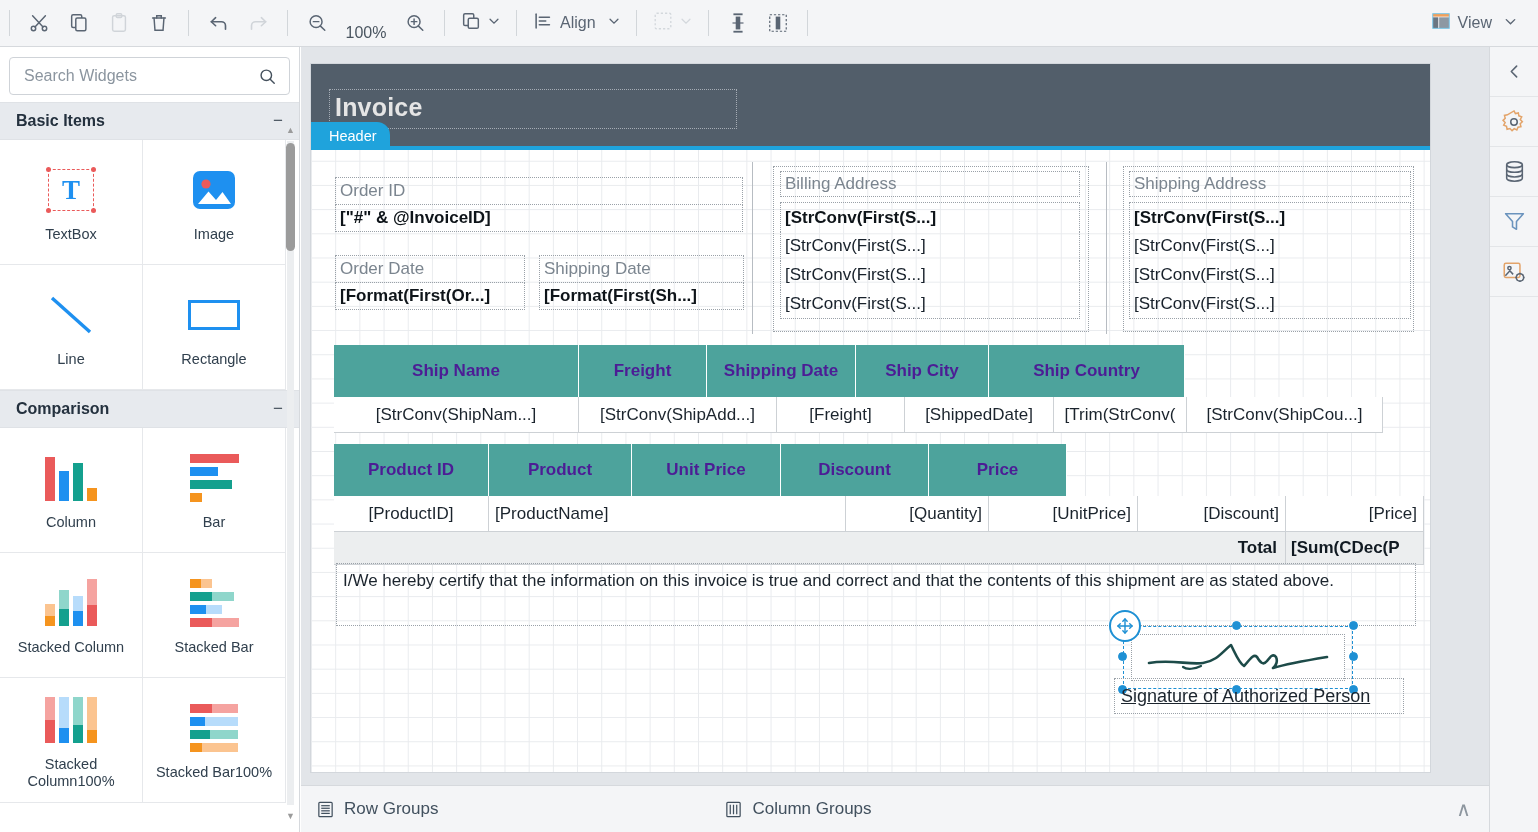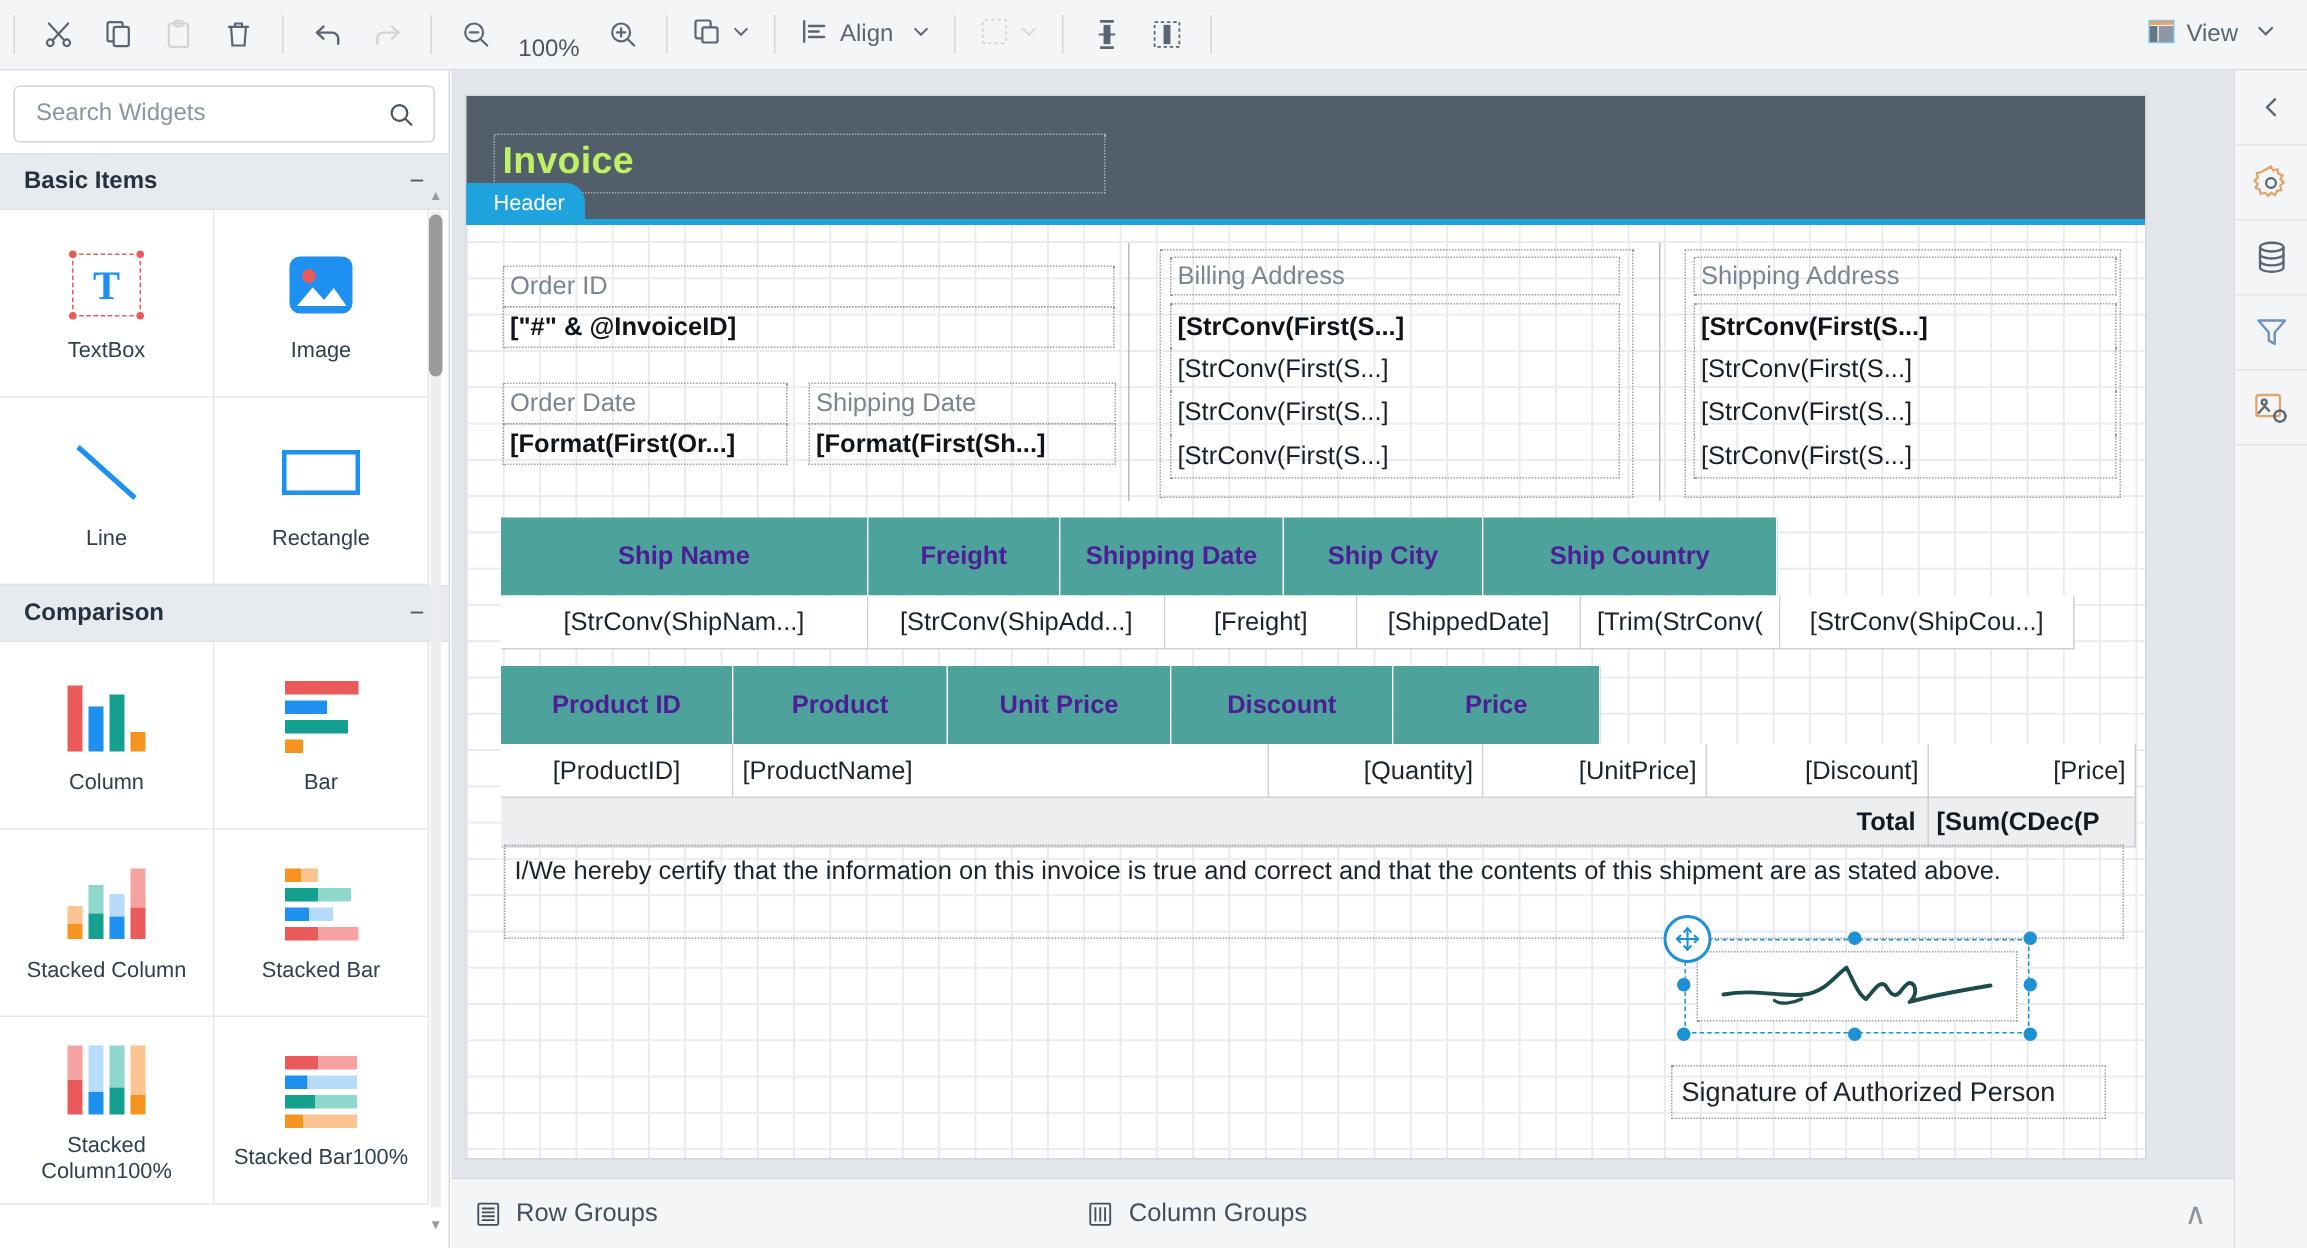--- a/index.html
+++ b/index.html
@@ -145,21 +145,21 @@
     background: #525e6a;
     border-bottom: 4px solid #1fa3dc;
   }
   #hdr-title-box {
     position: absolute; top: 25px; left: 18px;
     width: 408px; height: 40px;
     border: 1px dotted #a6adb5;
   }
   #hdr-title {
     position: absolute; top: 29px; left: 24px;
-    color: #bef264; font-size: 25px; font-weight: bold;
+    color: #e5e5e5; font-size: 25px; font-weight: bold;
     letter-spacing: .2px;
   }
   #hdr-tab {
     position: absolute; left: 0; top: 58px;
     height: 28px; padding: 0 13px 0 18px;
     background: #1fa3dc; color: #fff;
     font-size: 14.5px;
     display: flex; align-items: center;
     border-top-right-radius: 13px;
     border-bottom-right-radius: 0;
@@ -746,21 +746,21 @@
       <div id="move-ico">
         <svg width="20" height="20" viewBox="0 0 24 24" fill="none" stroke="#1e90d4" stroke-width="1.7" stroke-linecap="round" stroke-linejoin="round">
           <line x1="12" y1="3.5" x2="12" y2="20.5"></line>
             <line x1="3.5" y1="12" x2="20.5" y2="12"></line>
           <path d="M12 3.5l-2.6 2.8M12 3.5l2.6 2.8M12 20.5l-2.6-2.8M12 20.5l2.6-2.8"></path>
           <path d="M3.5 12l2.8-2.6M3.5 12l2.8 2.6M20.5 12l-2.8-2.6M20.5 12l-2.8 2.6"></path>
         </svg>
       </div>
     </div>
 
-    <div id="sig-cap" style="left:803px; top:646px; width:290px; height:36px;">Signature of Authorized Person</div>
+    <div id="sig-cap" style="left:803px; top:614px; width:290px; height:36px;text-decoration:underline;">Signature of Authorized Person</div>
 
   </div>
 </div>
 
 <div id="rightrail">
   <div class="rr-btn">
     <svg width="17" height="17" viewBox="0 0 16 16" fill="none" stroke="#5a6573" stroke-width="1.5" stroke-linecap="round" stroke-linejoin="round">
       <path d="M10 3L5 8l5 5"></path>
     </svg>
   </div>

